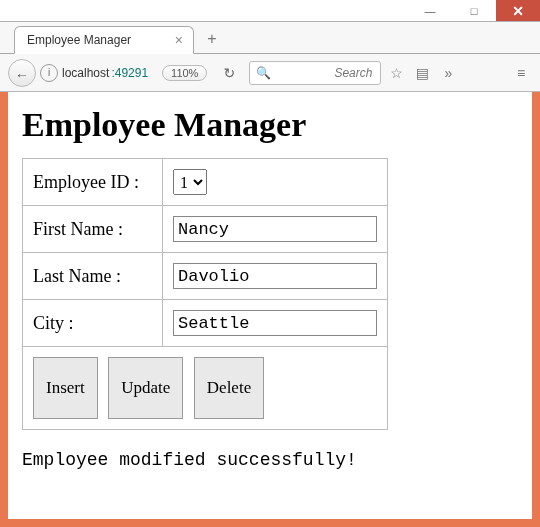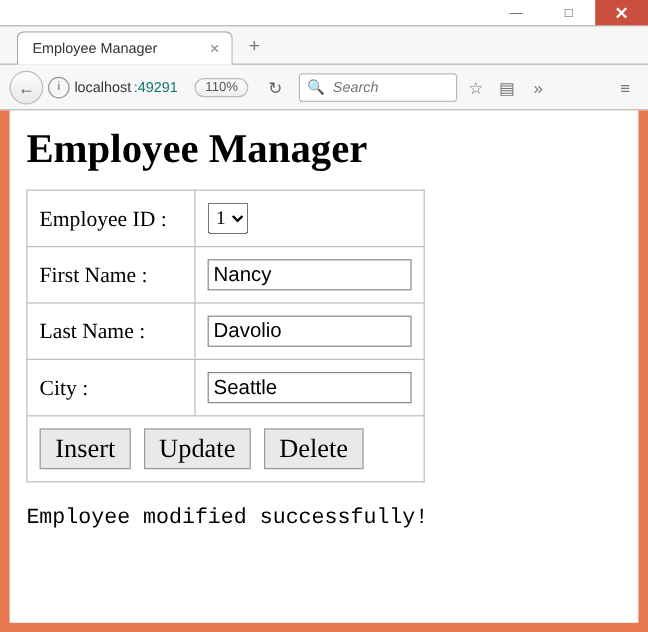--- a/index.html
+++ b/index.html
@@ -138,20 +138,21 @@
     align-items:center;
     padding:0 6px;
     gap:4px;
     margin-left:6px;
   }
   .searchbox .mag { color:#999;font-size:12px; }
   .searchbox input {
     border:none;outline:none;width:100%;
     font-style:italic;color:#999;font-size:12px;
     background:transparent;
+    text-align:right;
   }
   .tbicon {
     width:22px;text-align:center;color:#777;font-size:14px;
   }
   .spacer-flex { flex:1; }
   
   .content {
     background:#fff;
     border-left:8px solid #e87850;
     border-right:8px solid #e87850;
@@ -174,40 +175,40 @@
   table.form td {
     border: 1px solid #bcbcbc;
     padding: 10px 10px;
     font-family: "Times New Roman", serif;
     font-size: 18px;
     vertical-align: middle;
   }
   table.form td.labelcell { min-width: 140px; }
   table.form td.inputcell { min-width: 190px; }
   table.form input[type=text] {
-    width: 170px;
+    width: 204px;
     height: 26px;
-    font-family: Liberation Sans, sans-serif;
+    font-family: Liberation Mono, monospace;
     font-size: 17px;
     padding: 2px 4px;
     border: 1px solid #888;
   }
   table.form select {
     height: 26px;
     font-family: "Times New Roman", serif;
     font-size: 16px;
     padding: 1px 2px;
   }
   .btnrow {
     padding: 8px 8px;
   }
   .btnrow button {
     font-family: "Times New Roman", serif;
-    font-size: 22px;
-    padding: 3px 12px;
+    font-size: 17px;
+    padding: 20px 12px;
     background: #e9e9e9;
     border: 1px solid #9a9a9a;
     margin-right: 6px;
     cursor: pointer;
   }
   .status {
     font-family: Liberation Mono, monospace;
     font-size: 18px;
     margin-top: 20px;
   }

